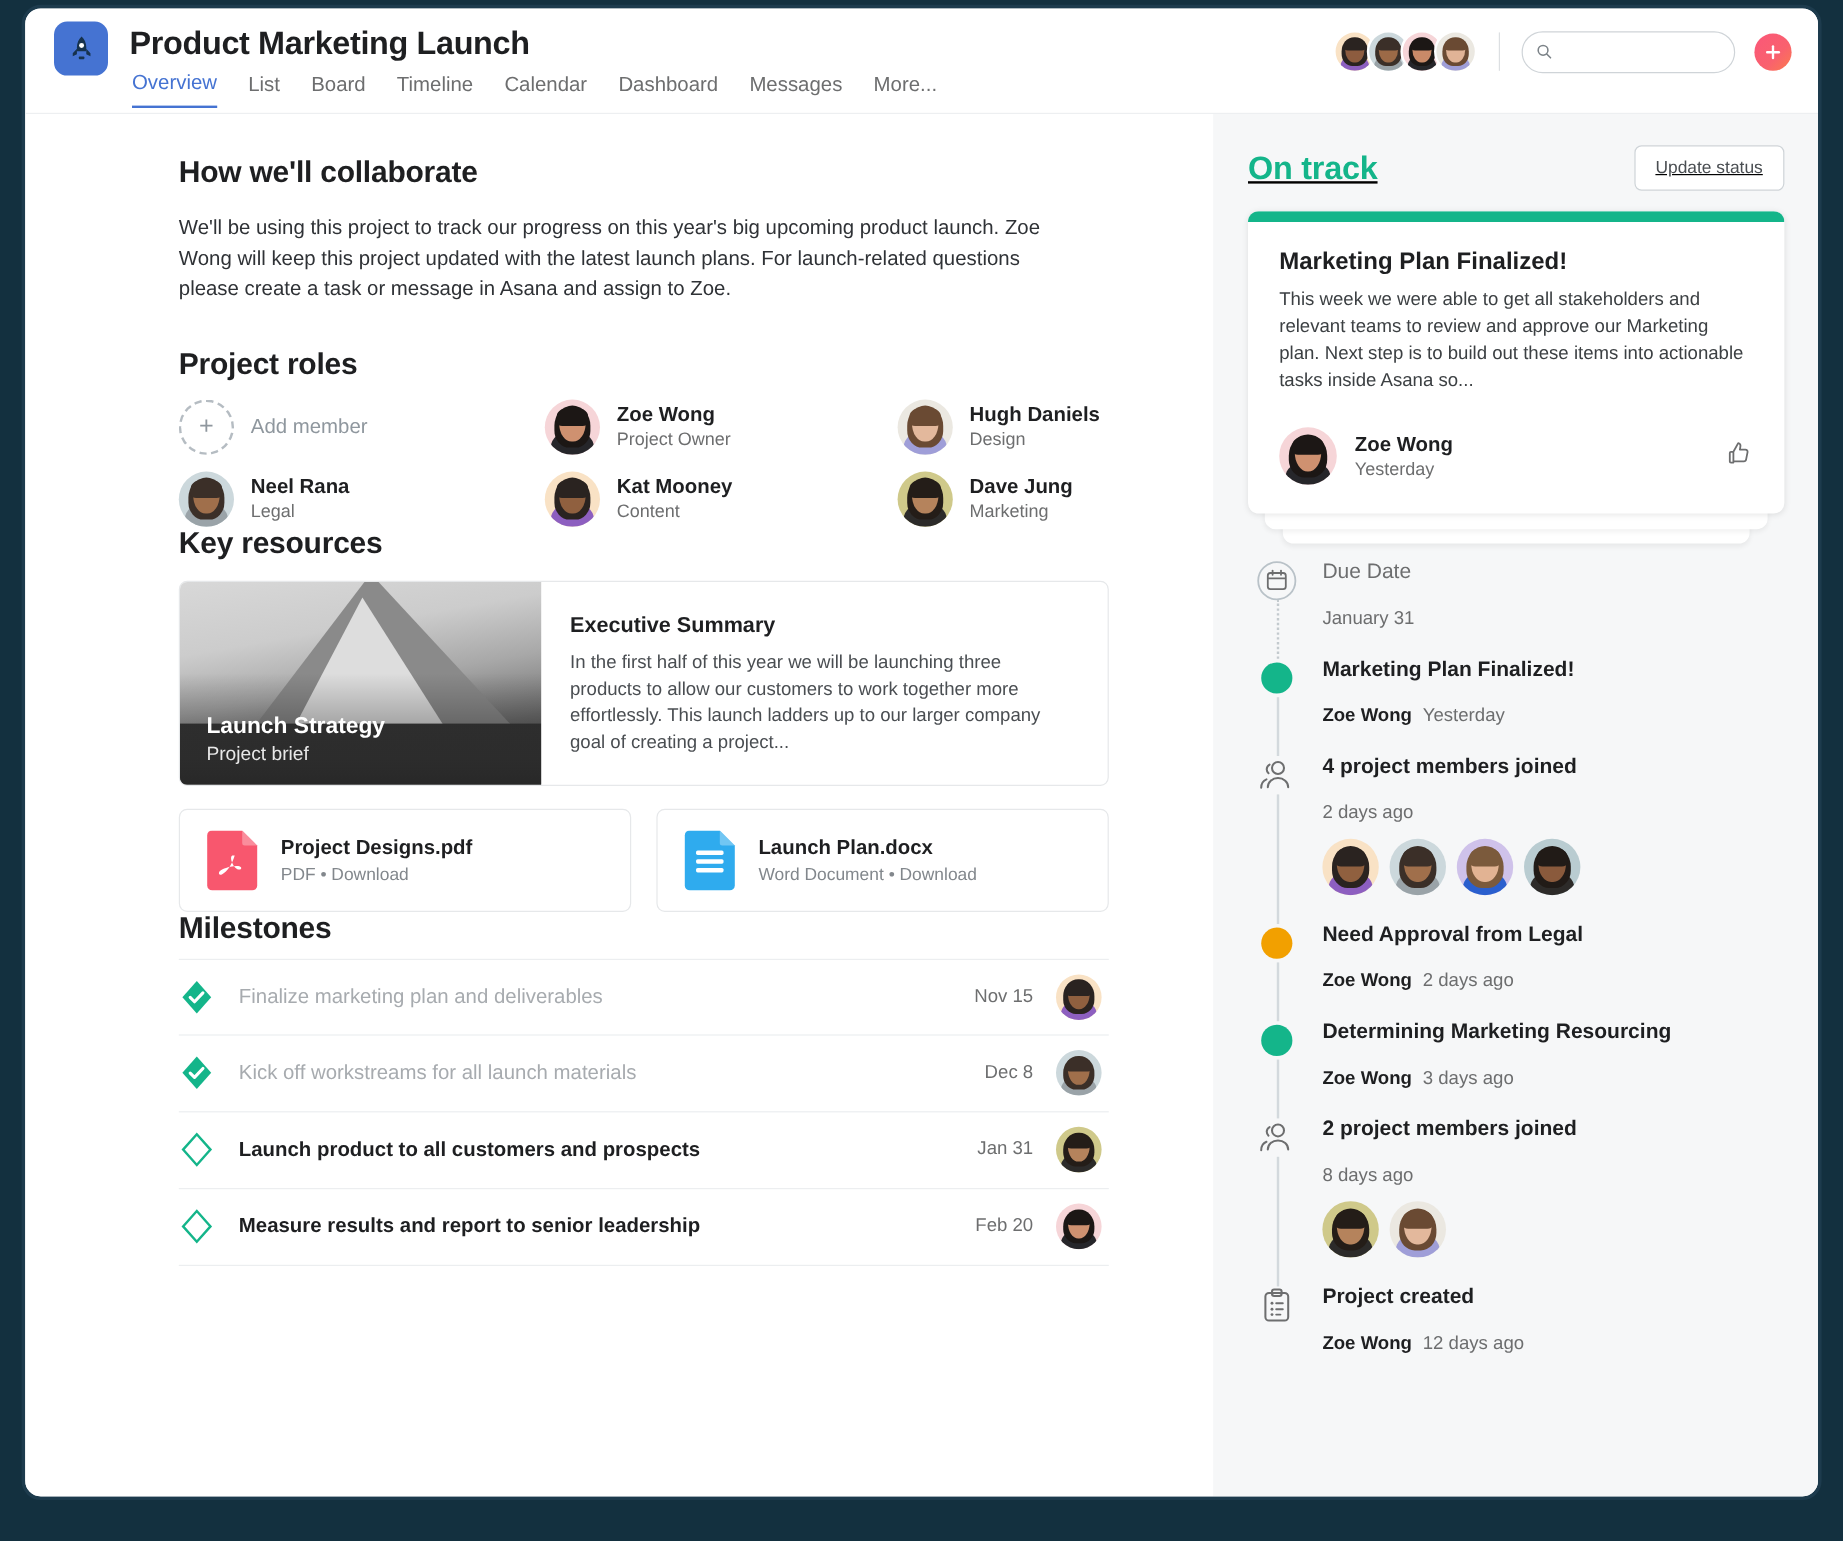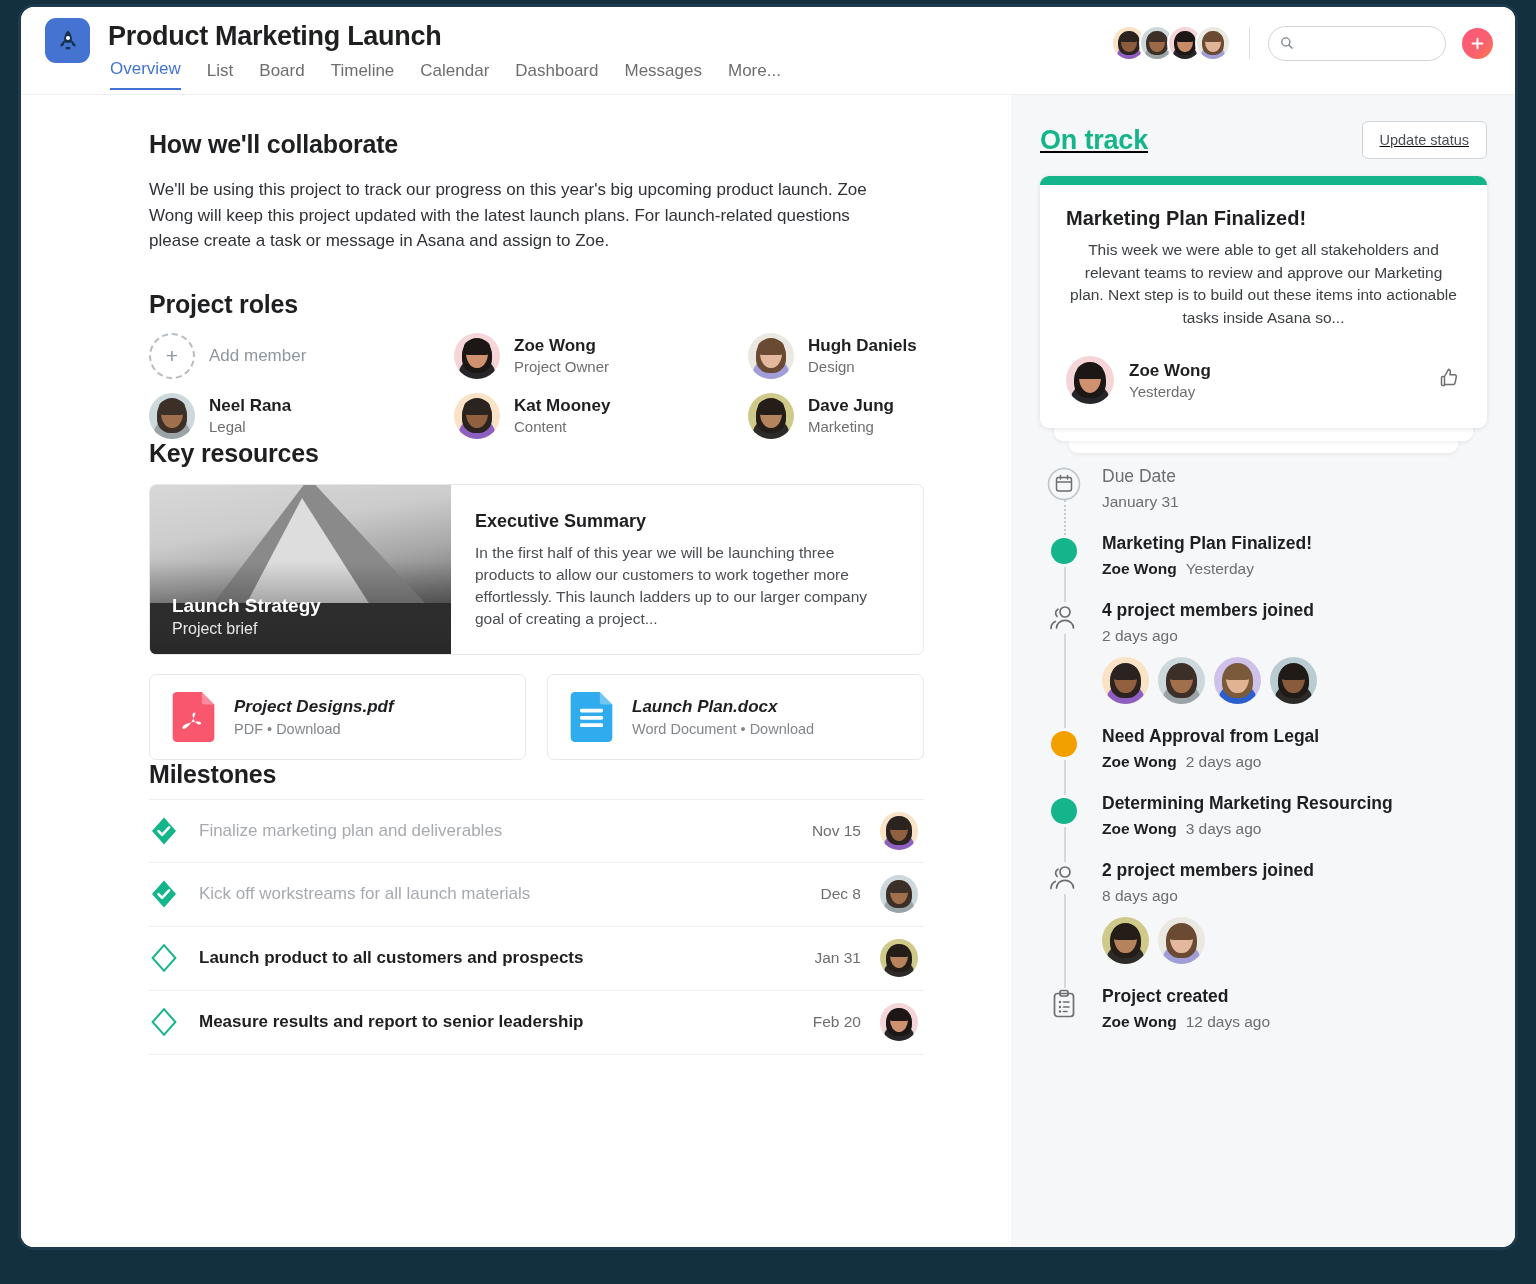--- a/index.html
+++ b/index.html
@@ -237,21 +237,21 @@
 
   #file-row { display: flex; gap: 21px; margin-top: 19px; }
   .file-card {
     width: 377px; height: 86px;
     border: 1px solid #e6e8ea;
     border-radius: 7px;
     display: flex; align-items: center;
     padding-left: 22px; gap: 19px;
     background: #fff; cursor: pointer;
   }
-  .file-name { font-size: 17px; font-weight: bold; color: #1e1f21; font-style: italic; }
+  .file-name { font-size: 17px; font-weight: bold; color: #1e1f21; }
   .file-meta { font-size: 14.5px; color: #82878c; margin-top: 4px; }
   .file-icon { width: 43px; height: 50px; flex: none; }
 
   
   .milestone-row {
     display: flex; align-items: center;
     height: 64px;
     border-bottom: 1px solid #eceef0;
     padding-right: 6px;
     width: 775px;
@@ -285,21 +285,21 @@
     border-radius: 9px;
     box-shadow: 0 1px 5px rgba(0,0,0,.10);
     position: relative; z-index: 3;
     overflow: hidden;
   }
   #status-card-bar { height: 9px; background: #14b58a; }
   #status-card-inner { padding: 22px 26px 24px 26px; }
   #status-card-title { font-size: 20px; font-weight: bold; color: #1e1f21; }
   #status-card-text {
     font-size: 15.5px; line-height: 22.5px;
-    color: #3c4043; margin-top: 9px; text-align: center;
+    color: #3c4043; margin-top: 9px;
   }
   #status-author-row {
     display: flex; align-items: center;
     margin-top: 27px;
   }
   #status-author-name { font-size: 17px; font-weight: bold; color: #1e1f21; }
   #status-author-time { font-size: 15px; color: #6d6e6f; margin-top: 2px; }
   #thumbs-up-btn { margin-left: auto; cursor: pointer; }
   .stack-card {
     position: absolute; left: 14px; right: 14px;
@@ -327,21 +327,21 @@
     position: absolute; left: 23.5px; top: 34px; bottom: -2px;
     width: 2px; background: #d3d9dd;
   }
   .tl-line.dotted {
     background: none;
     border-left: 2px dotted #c3cace;
     width: 0;
   }
   .tl-title { font-size: 17.5px; font-weight: bold; color: #1e1f21; }
   .tl-title.muted { font-weight: normal; color: #6d6e6f; }
-  .tl-sub { font-size: 15.5px; color: #6d6e6f; margin-top: 6px; }
+  .tl-sub { font-size: 15.5px; color: #6d6e6f; margin-top: 20px; }
   .tl-sub .who { font-weight: bold; color: #1e1f21; margin-right: 9px; }
   .tl-avatars { display: flex; gap: 9px; margin-top: 12px; }
 </style>
 </head>
 <body>
 
 <div id="window-frame">
 
   <div id="topbar">
 

